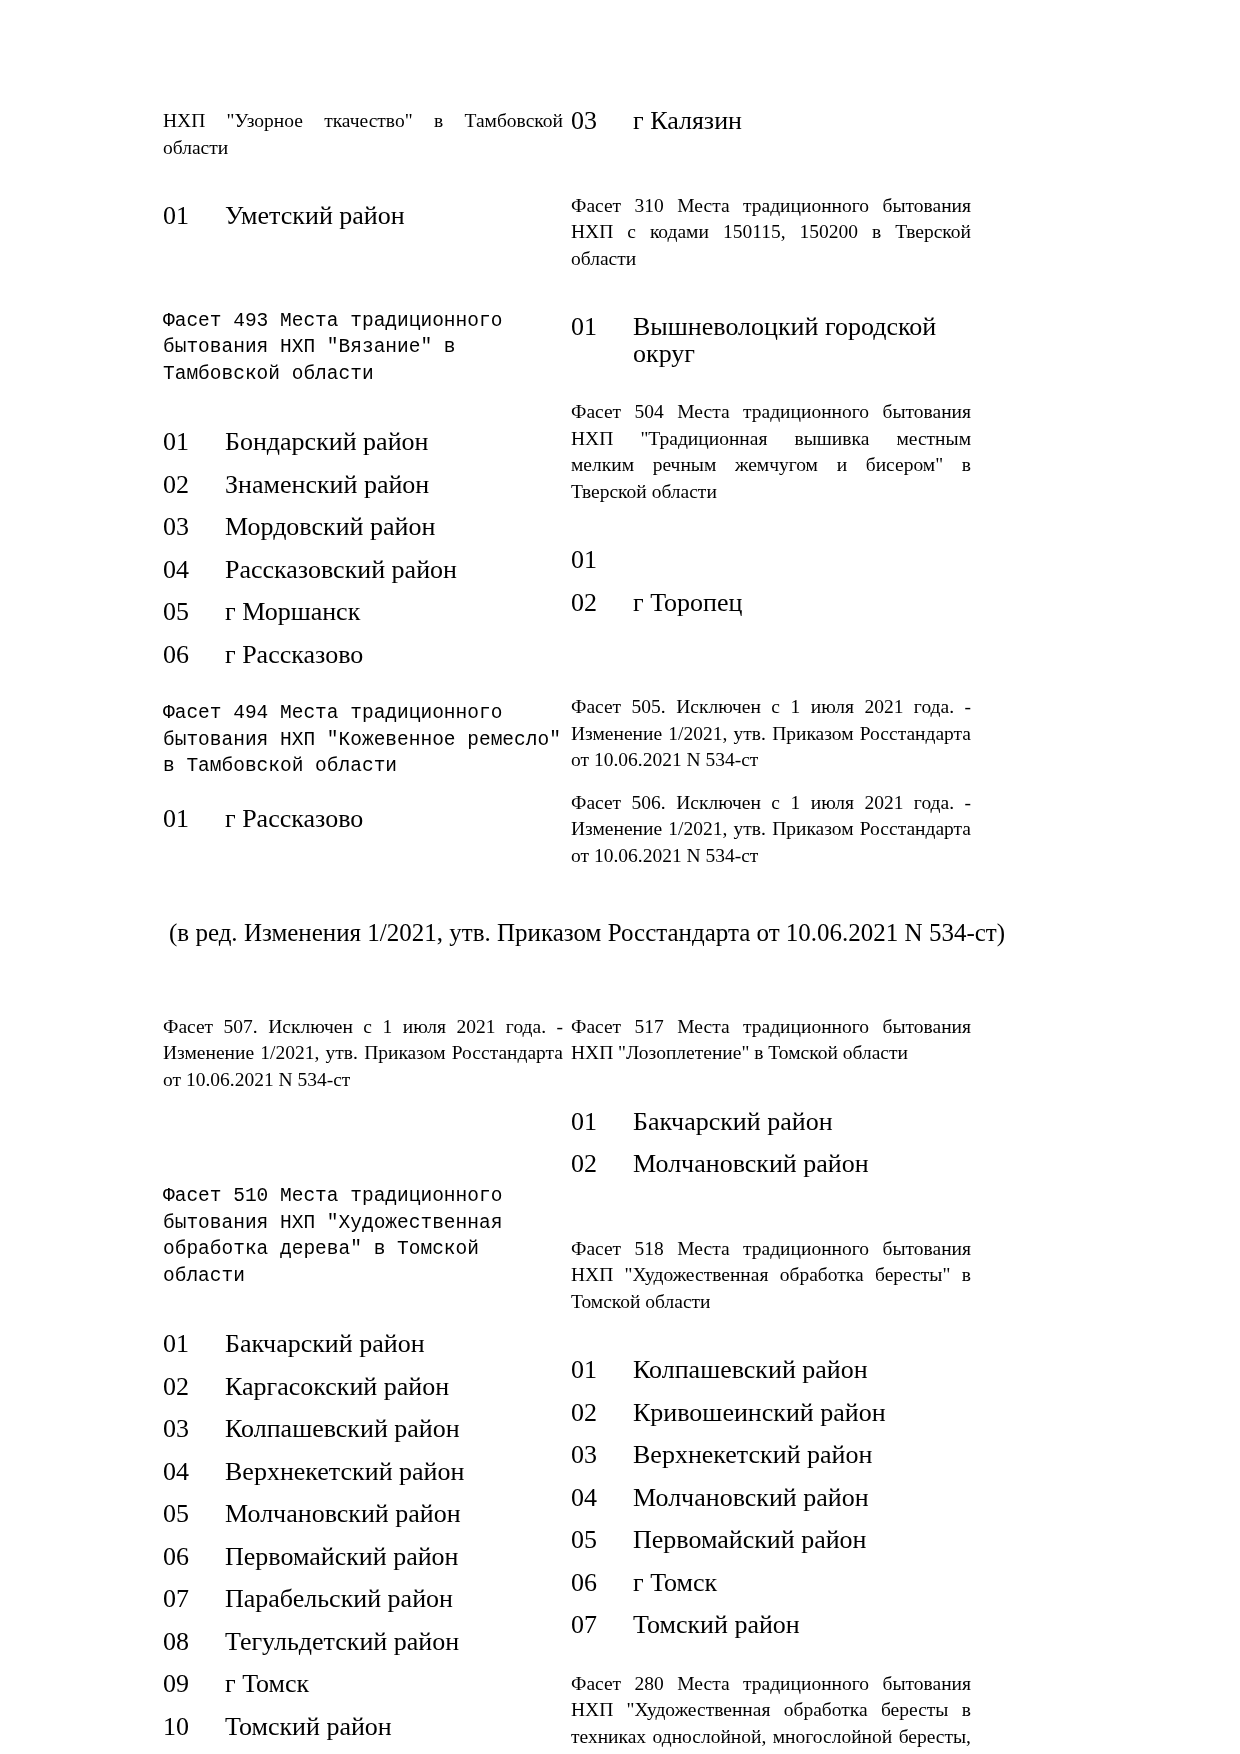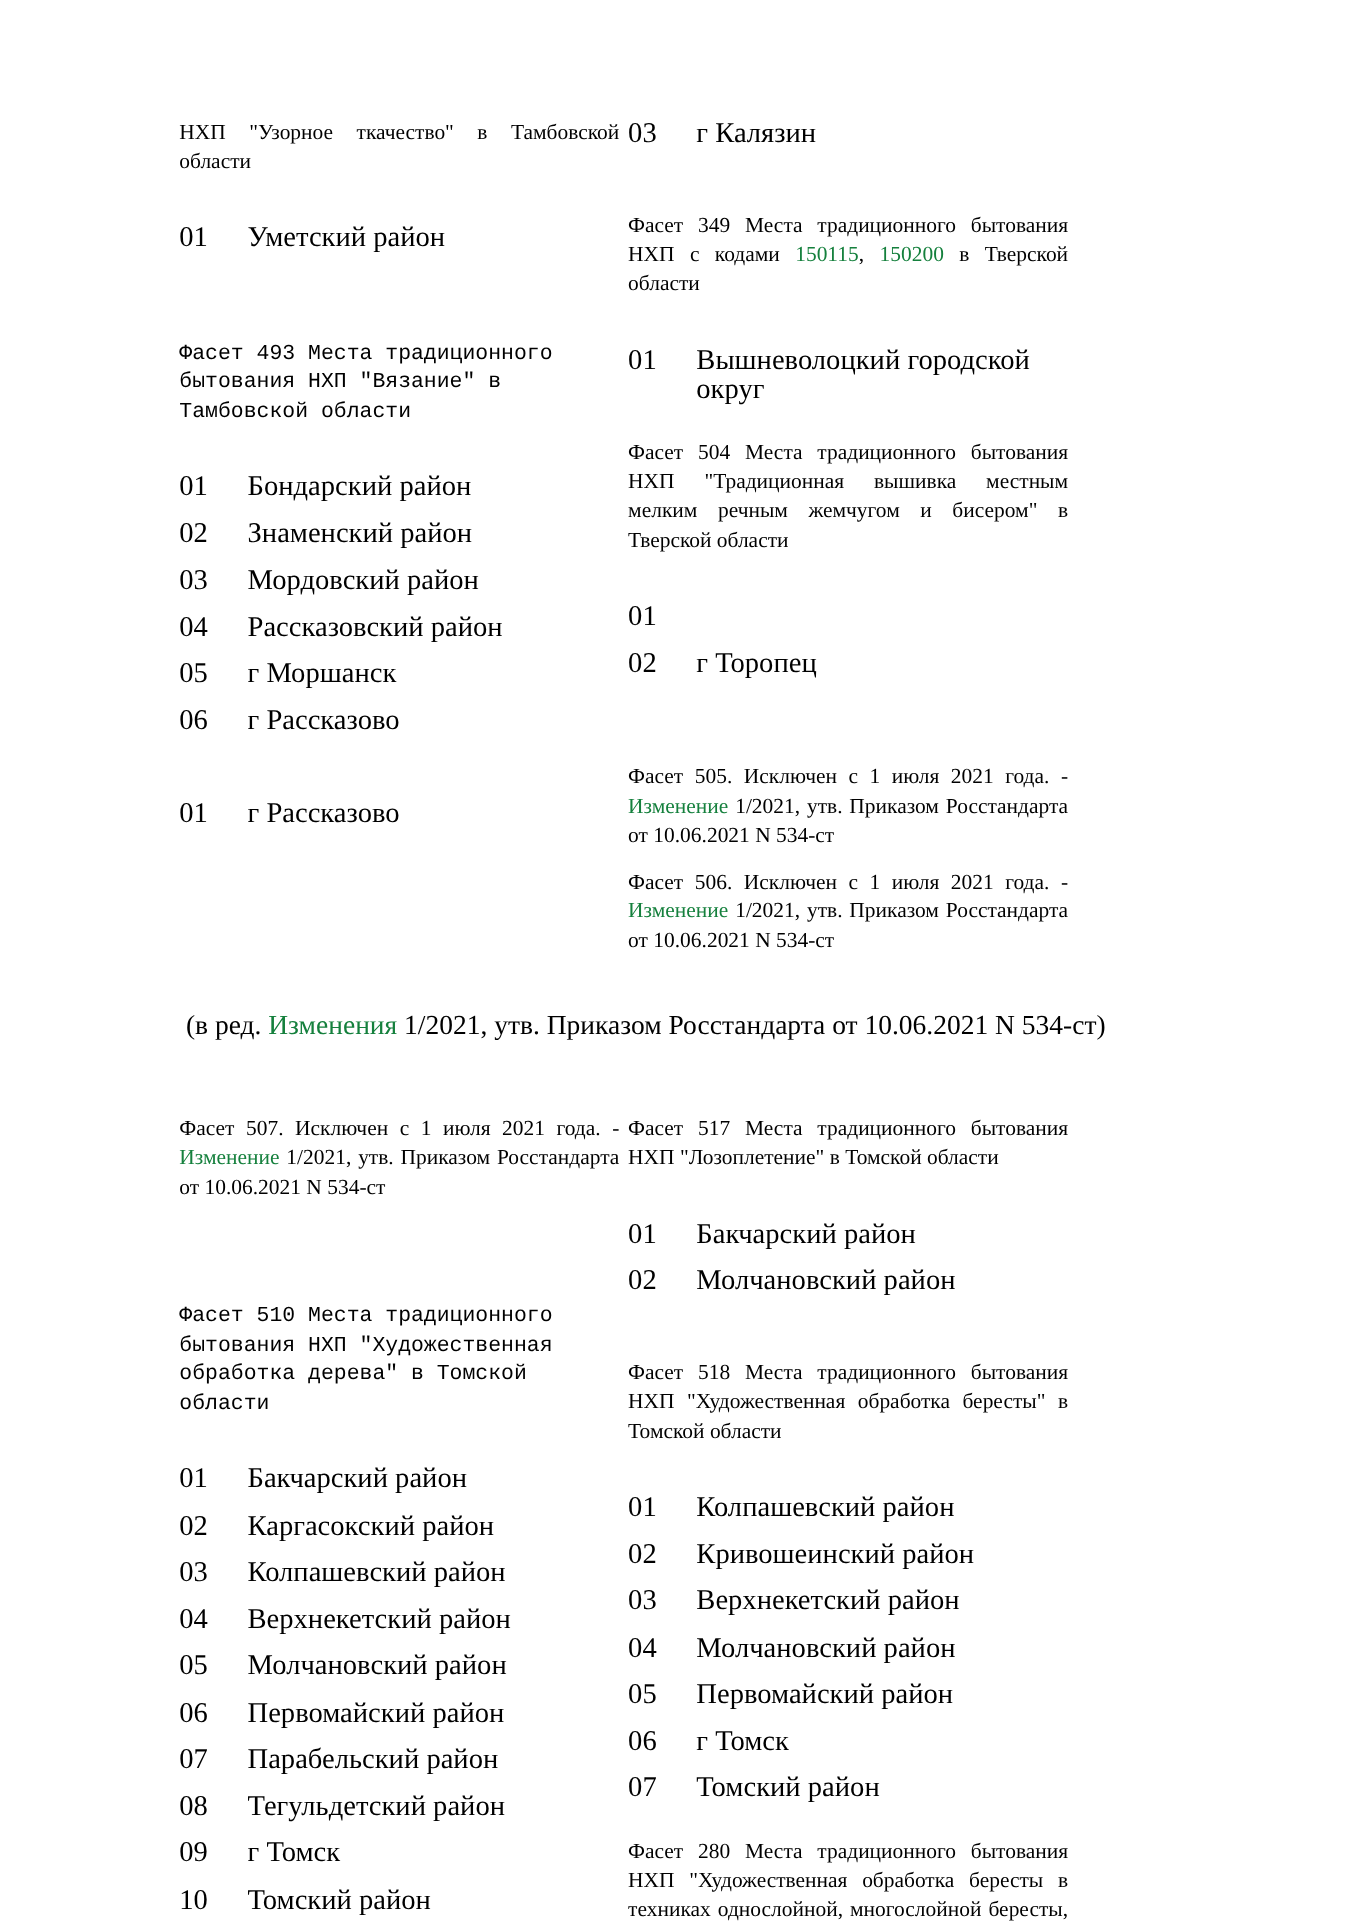--- a/index.html
+++ b/index.html
@@ -61,21 +61,21 @@
   }
   .entry .code {
     flex: 0 0 62px;
     width: 62px;
   }
   .entry .name {
     flex: 1 1 auto;
   }
 
   a.lnk, .lnk {
-    color: #15803d;
+    color: #000000;
     text-decoration: none;
   }
 
   .fullwidth {
     font-size: 25px;
     line-height: 26.5px;
     text-align: left;
     padding-left: 6px;
   }
 </style>
@@ -123,40 +123,41 @@
         <span class="code">05</span>
         <span class="name">г Моршанск</span>
       </div>
       <div class="entry">
         <span class="code">06</span>
         <span class="name">г Рассказово</span>
       </div>
 
       <div class="spacer-sm"></div>
 
+      <p class="blk nojust">Фасет 494 Места традиционного бытования НХП "Кожевенное ремесло" в Тамбовской области</p>
 
       <div class="spacer-md"></div>
 
       <div class="entry">
         <span class="code">01</span>
         <span class="name">г Рассказово</span>
       </div>
 
     </div>
 
     <div class="col right">
 
       <div class="entry">
         <span class="code">03</span>
         <span class="name">г Калязин</span>
       </div>
 
       <div class="spacer-lg"></div>
 
-      <p class="blk"><span>Фасет 349 Места традиционного бытования НХП с кодами </span><a class="lnk" href="#">150115</a><span>, </span><a class="lnk" href="#">150200</a><span> в Тверской области</span></p>
+      <p class="blk"><span>Фасет 310 Места традиционного бытования НХП с кодами </span><a class="lnk" href="#">150115</a><span>, </span><a class="lnk" href="#">150200</a><span> в Тверской области</span></p>
 
       <div class="spacer-lg"></div>
 
       <div class="entry">
         <span class="code">01</span>
         <span class="name">Вышневолоцкий городской округ</span>
       </div>
 
       <div class="spacer-sm"></div>
 

